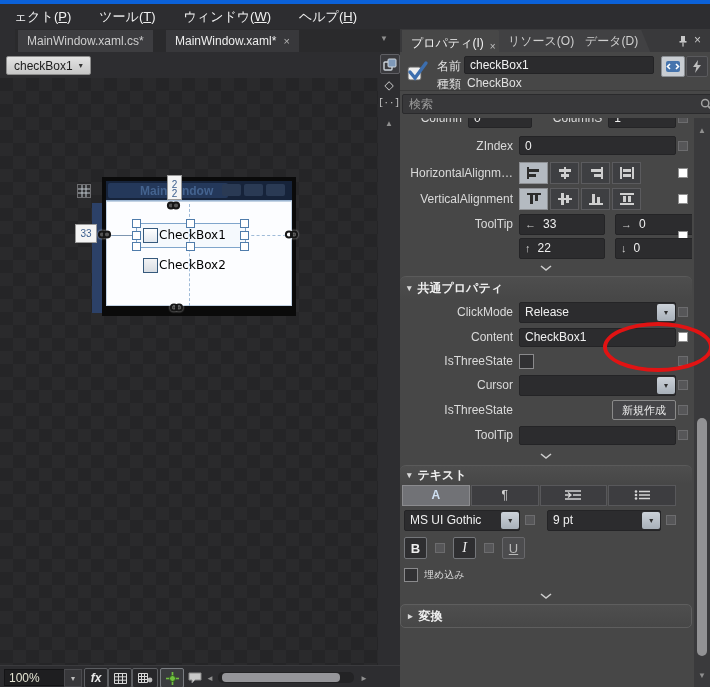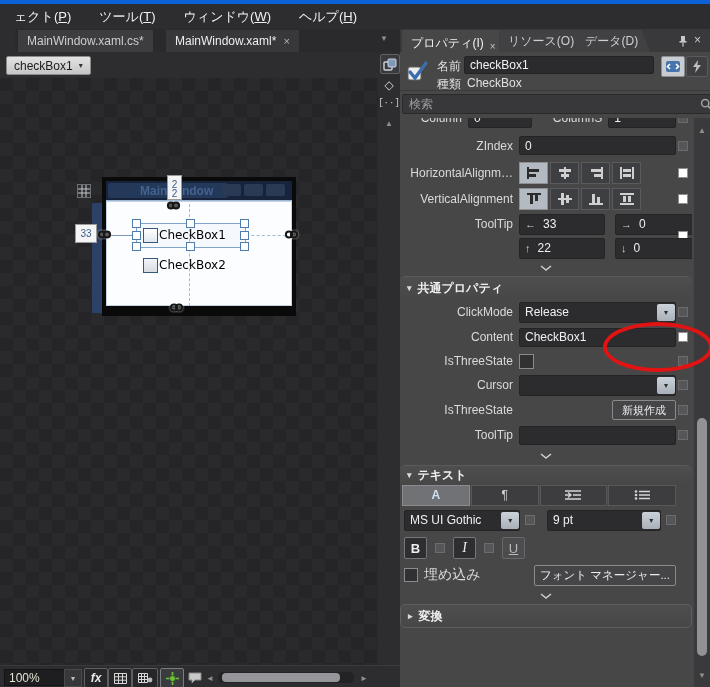--- a/index.html
+++ b/index.html
@@ -538,24 +538,21 @@
             <span>I</span>
           </div>
         <span class="mk dim" style="position:static;transform:none;margin:0 8px"></span>
         <div class="pushbtn" style="width:21px;height:20px;background:#4c4c4e;border-color:#68686b;color:#b9b9b9;text-decoration:underline;font-size:13px">
             <span>U</span>
           </div>
       </div>
 
       <div class="prow" style="height:26px;padding-left:4px">
         <div class="ckb" style="width:12px;height:12px"></div>
-        <span style="margin-left:6px;font-size:14px;color:#dadada">埋め込み</span>
-        <div class="pushbtn" style="margin-left:auto;width:140px;height:19px;font-size:11.5px">
-            <span>フォント マネージャー...</span>
-          </div>
+        <span style="margin-left:6px;font-size:10px;color:#dadada">埋め込み</span>
       </div>
 
       <div class="chevrow" style="height:16px">
         <svg width="14" height="7" viewBox="0 0 14 7">
             <polyline points="2,1 7,5 12,1" fill="none" stroke="#cdcdcd" stroke-width="1.6"></polyline>
           </svg>
       </div>
 
       <div class="secthead" style="height:22px;border:1px solid #5e5e5e;border-radius:5px">
         <span class="ex">▸</span>

